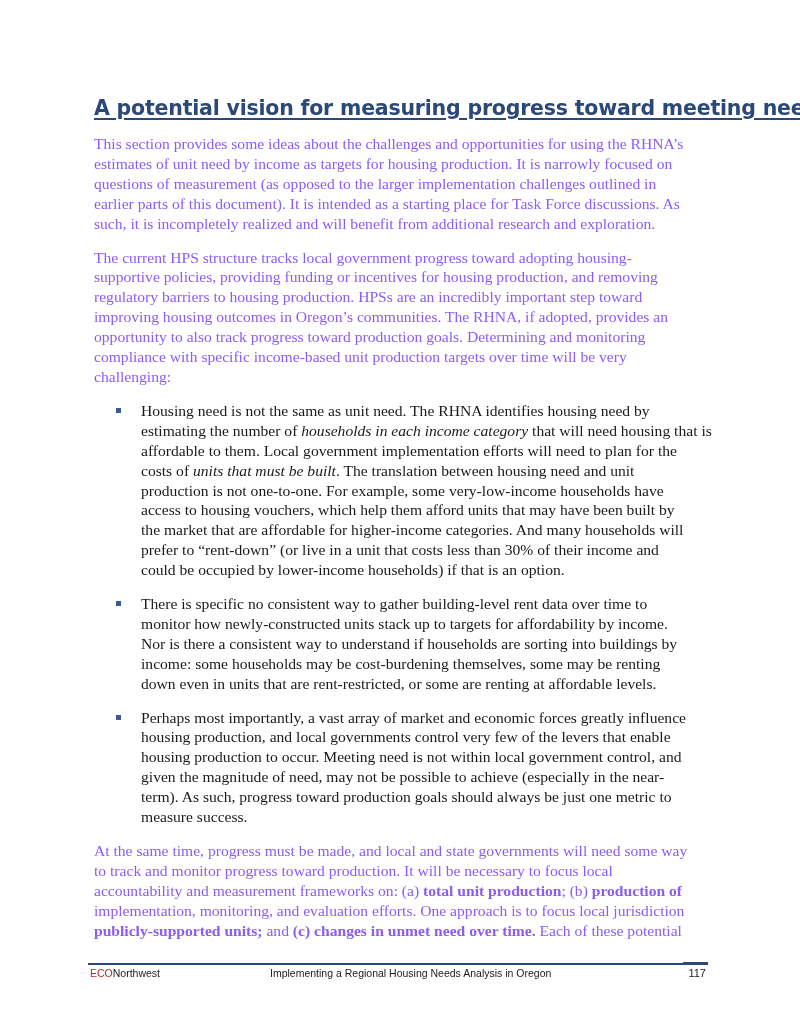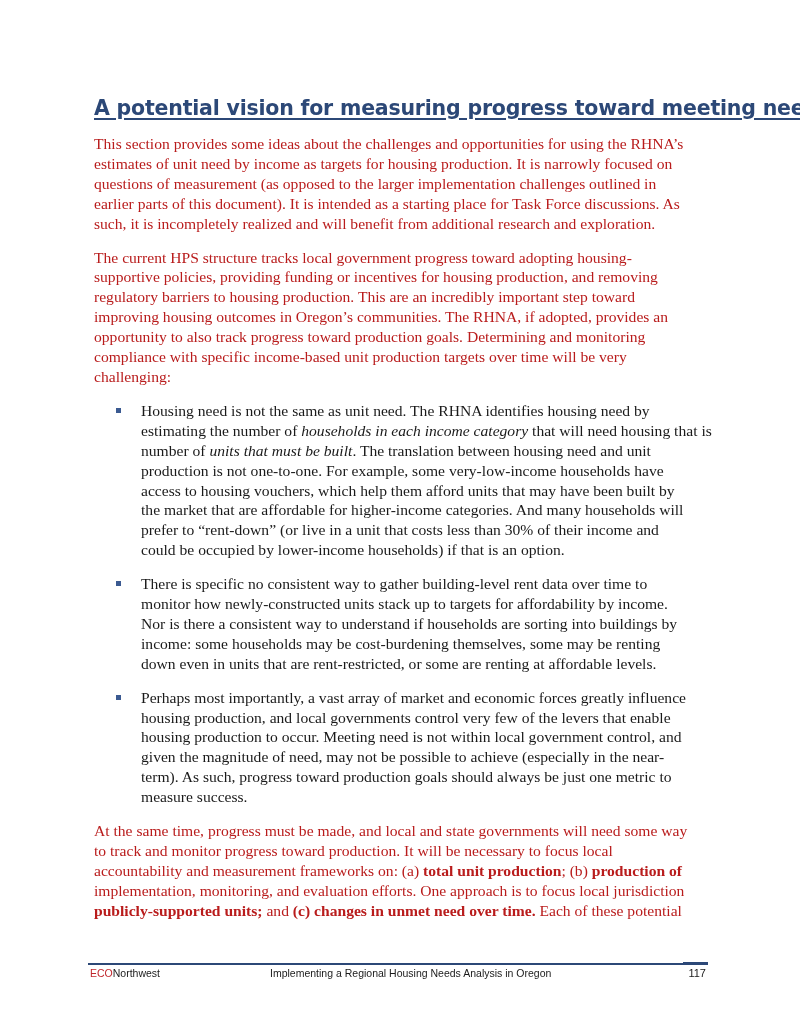--- a/index.html
+++ b/index.html
@@ -35,21 +35,21 @@
       margin: 0 0 13px 0;
       letter-spacing: -0.2px;
       white-space: nowrap;
       line-height: 26px;
     }
     .para {
       font-family: "Liberation Serif", serif;
       font-size: 15.6px;
       line-height: 19.9px;
       margin: 0 0 14px 0;
-      color: #b91c1c;
+      color: #8b5cf6;
     }
     .bullets {
       list-style: none;
       margin: 4px 0 13px 0;
       padding: 0 0 0 47px;
     }
     .bullet-item {
       position: relative;
       font-family: "Liberation Serif", serif;
       font-size: 15.6px;
@@ -122,33 +122,34 @@
       <span class="line">This section provides some ideas about the challenges and opportunities for using the RHNA’s</span>
       <span class="line">estimates of unit need by income as targets for housing production. It is narrowly focused on</span>
       <span class="line">questions of measurement (as opposed to the larger implementation challenges outlined in</span>
       <span class="line">earlier parts of this document). It is intended as a starting place for Task Force discussions. As</span>
       <span class="line">such, it is incompletely realized and will benefit from additional research and exploration.</span>
     </p>
 
     <p class="para">
       <span class="line">The current HPS structure tracks local government progress toward adopting housing-</span>
       <span class="line">supportive policies, providing funding or incentives for housing production, and removing</span>
-      <span class="line">regulatory barriers to housing production. This are an incredibly important step toward</span>
+      <span class="line">regulatory barriers to housing production. HPSs are an incredibly important step toward</span>
       <span class="line">improving housing outcomes in Oregon’s communities. The RHNA, if adopted, provides an</span>
       <span class="line">opportunity to also track progress toward production goals. Determining and monitoring</span>
       <span class="line">compliance with specific income-based unit production targets over time will be very</span>
       <span class="line">challenging:</span>
     </p>
 
     <ul class="bullets">
       <li class="bullet-item">
         <span class="bullet-mark"></span>
         <span class="line">Housing need is not the same as unit need. The RHNA identifies housing need by</span>
         <span class="line"><span>estimating the number of </span><em>households in each income category</em><span> that will need housing that is</span></span>
-        <span class="line"><span>number of </span><em>units that must be built</em><span>. The translation between housing need and unit</span></span>
+        <span class="line">affordable to them. Local government implementation efforts will need to plan for the</span>
+        <span class="line"><span>costs of </span><em>units that must be built</em><span>. The translation between housing need and unit</span></span>
         <span class="line">production is not one-to-one. For example, some very-low-income households have</span>
         <span class="line">access to housing vouchers, which help them afford units that may have been built by</span>
         <span class="line">the market that are affordable for higher-income categories. And many households will</span>
         <span class="line">prefer to “rent-down” (or live in a unit that costs less than 30% of their income and</span>
         <span class="line">could be occupied by lower-income households) if that is an option.</span>
       </li>
 
       <li class="bullet-item">
         <span class="bullet-mark"></span>
         <span class="line">There is specific no consistent way to gather building-level rent data over time to</span>

